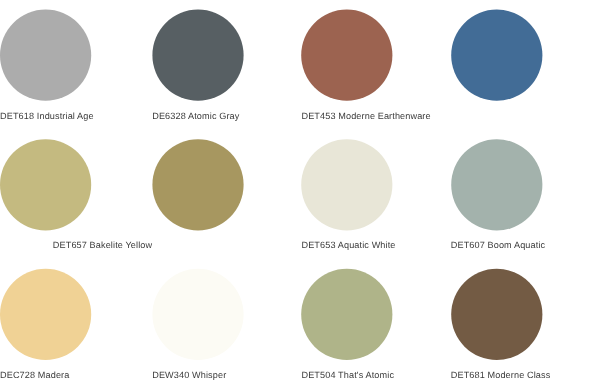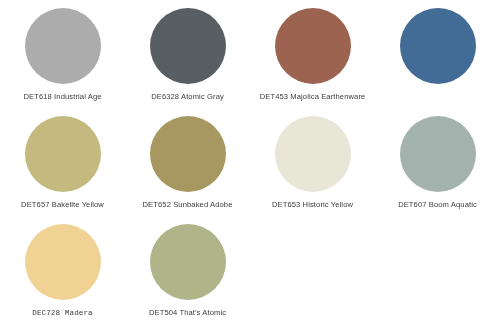--- a/index.html
+++ b/index.html
@@ -19,21 +19,21 @@
     height: 324px;
     display: grid;
     grid-template-columns: repeat(4, 1fr);
     grid-template-rows: repeat(3, 1fr);
     box-sizing: border-box;
   }
 
   .swatch-cell {
     display: flex;
     flex-direction: column;
-    align-items: center;
+    align-items: flex-start;
     justify-content: flex-start;
     padding-top: 8px;
     box-sizing: border-box;
   }
 
   .swatch-dot {
     width: 76px;
     height: 76px;
     border-radius: 50%;
     flex: 0 0 auto;
@@ -59,52 +59,59 @@
     <div class="swatch-label" style="color: rgb(59, 59, 59);">DET618 Industrial Age</div>
   </div>
 
   <div class="swatch-cell">
     <div class="swatch-dot" style="background-color: rgb(87, 95, 99);"></div>
     <div class="swatch-label" style="color: rgb(59, 59, 59);">DE6328 Atomic Gray</div>
   </div>
 
   <div class="swatch-cell">
     <div class="swatch-dot" style="background-color: rgb(156, 99, 80);"></div>
-    <div class="swatch-label" style="color: rgb(59, 59, 59);">DET453 Majolica Earthenware</div>
+    <div class="swatch-label" style="color: rgb(59, 59, 59);">DET453 Moderne Earthenware</div>
   </div>
 
   <div class="swatch-cell">
     <div class="swatch-dot" style="background-color: rgb(66, 108, 150);"></div>
   </div>
 
   <div class="swatch-cell">
     <div class="swatch-dot" style="background-color: rgb(196, 186, 128);"></div>
-    <div class="swatch-label" style="color: rgb(59, 59, 59);">DET657 Bakelite Yellow</div>
+    <div class="swatch-label" style="color: rgb(59, 59, 59); padding-left: 44px;">DET657 Bakelite Yellow</div>
   </div>
 
   <div class="swatch-cell">
     <div class="swatch-dot" style="background-color: rgb(167, 151, 96);"></div>
-    <div class="swatch-label" style="color: rgb(59, 59, 59);">DET652 Sunbaked Adobe</div>
   </div>
 
   <div class="swatch-cell">
     <div class="swatch-dot" style="background-color: rgb(232, 230, 215);"></div>
-    <div class="swatch-label" style="color: rgb(59, 59, 59);">DET653 Historic Yellow</div>
+    <div class="swatch-label" style="color: rgb(59, 59, 59);">DET653 Aquatic White</div>
   </div>
 
   <div class="swatch-cell">
     <div class="swatch-dot" style="background-color: rgb(163, 178, 172);"></div>
     <div class="swatch-label" style="color: rgb(59, 59, 59);">DET607 Boom Aquatic</div>
   </div>
 
   <div class="swatch-cell">
     <div class="swatch-dot" style="background-color: rgb(240, 210, 149);"></div>
-    <div class="swatch-label" style="color: rgb(59, 59, 59); font-family: Liberation Mono, monospace;">DEC728 Madera</div>
+    <div class="swatch-label" style="color: rgb(59, 59, 59);">DEC728 Madera</div>
   </div>
 
+  <div class="swatch-cell">
+    <div class="swatch-dot" style="background-color: rgb(252, 251, 244);"></div>
+    <div class="swatch-label" style="color: rgb(59, 59, 59);">DEW340 Whisper</div>
+  </div>
 
   <div class="swatch-cell">
     <div class="swatch-dot" style="background-color: rgb(175, 180, 137);"></div>
     <div class="swatch-label" style="color: rgb(59, 59, 59);">DET504 That's Atomic</div>
   </div>
 
+  <div class="swatch-cell">
+    <div class="swatch-dot" style="background-color: rgb(115, 91, 68);"></div>
+    <div class="swatch-label" style="color: rgb(59, 59, 59);">DET681 Moderne Class</div>
+  </div>
 
 </div>
 
 </body></html>

